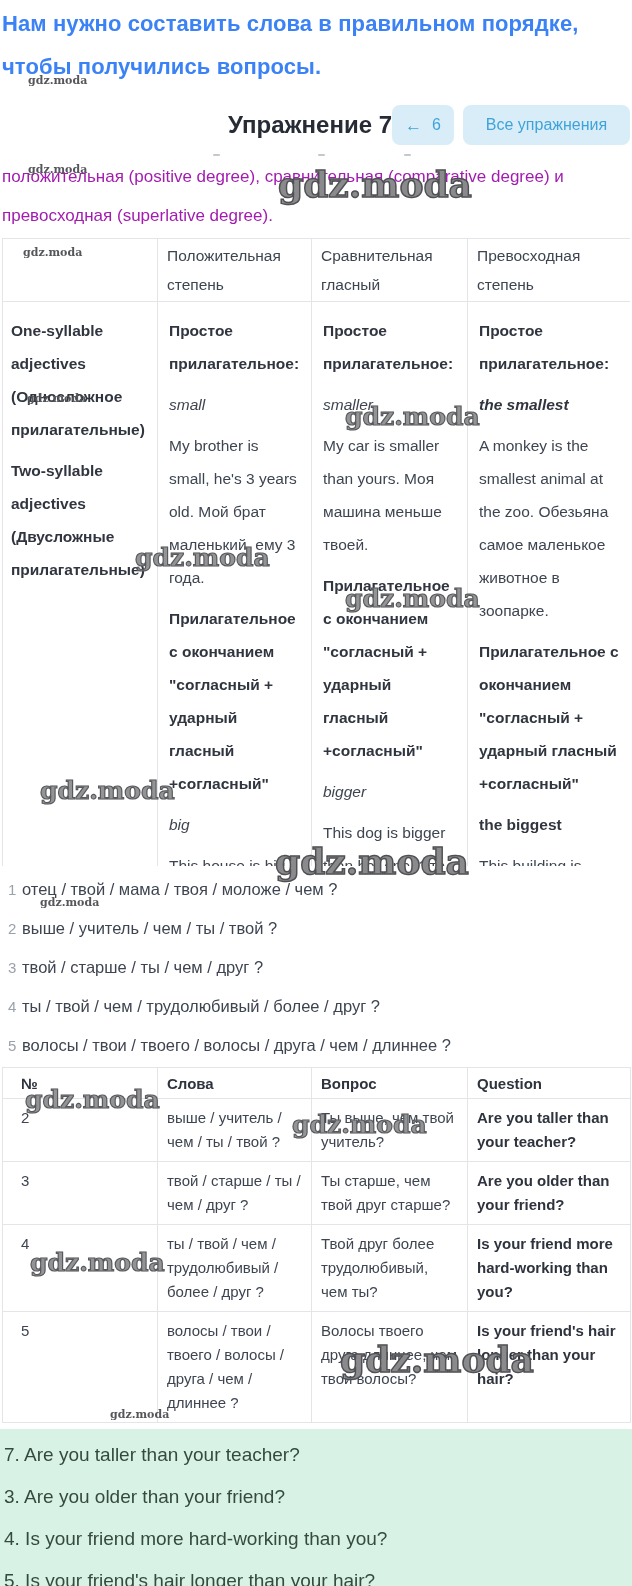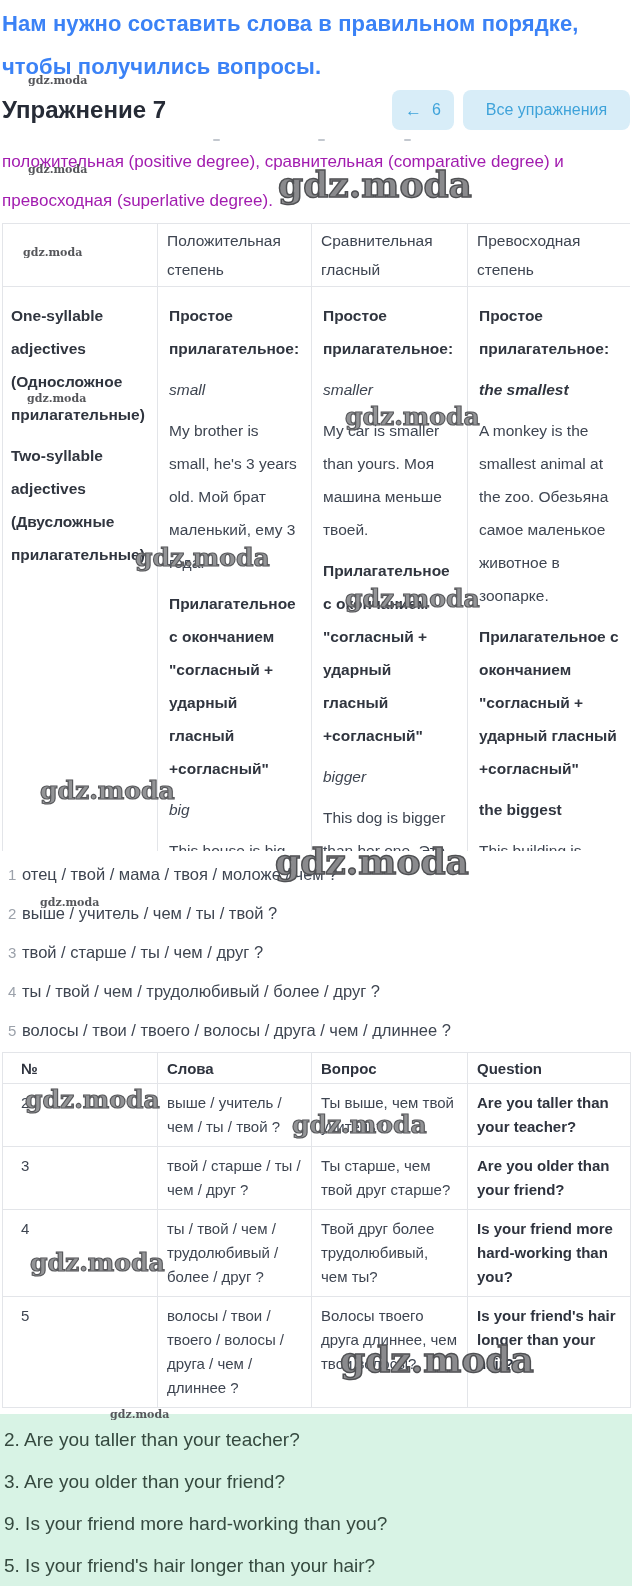--- a/index.html
+++ b/index.html
@@ -16,25 +16,25 @@
     padding-top: 2px;
     font-size: 22px;
     font-weight: 700;
     line-height: 43px;
     color: #3b82f6;
     letter-spacing: 0.1px;
   }
 
   
   .header-row {
-    margin-top: 2px;
+    margin-top: 17px;
     height: 40px;
     display: flex;
     align-items: center;
-    justify-content: space-between;
+    justify-content: flex-end;
   }
   .page-title {
     font-size: 24px;
     font-weight: 700;
     color: #262b36;
   }
   .header-buttons { display: flex; gap: 9px; }
   .btn {
     height: 40px;
     display: flex;
@@ -286,23 +286,23 @@
       <tr>
         <td class="c-num">5</td>
         <td>волосы / твои / твоего / волосы / друга / чем / длиннее ?</td>
         <td>Волосы твоего друга длиннее, чем твои волосы?</td>
         <td class="c-en">Is your friend's hair longer than your hair?</td>
       </tr>
     </tbody>
   </table>
 
   <div class="answers-panel">
-    <div class="answer-line">2. Are you taller than your teacher?</div>
+    <div class="answer-line">7. Are you taller than your teacher?</div>
     <div class="answer-line">3. Are you older than your friend?</div>
-    <div class="answer-line">9. Is your friend more hard-working than you?</div>
+    <div class="answer-line">4. Is your friend more hard-working than you?</div>
     <div class="answer-line">5. Is your friend's hair longer than your hair?</div>
   </div>
 
   <span class="wm wm-sm" style="left:28px;top:74px">gdz.moda</span>
   <span class="wm wm-sm" style="left:28px;top:163px">gdz.moda</span>
   <span class="wm wm-lg" style="left:278px;top:163px">gdz.moda</span>
   <span class="wm wm-sm" style="left:23px;top:246px">gdz.moda</span>
   <span class="wm wm-sm" style="left:27px;top:392px">gdz.moda</span>
   <span class="wm wm-md" style="left:345px;top:402px">gdz.moda</span>
   <span class="wm wm-md" style="left:135px;top:543px">gdz.moda</span>

